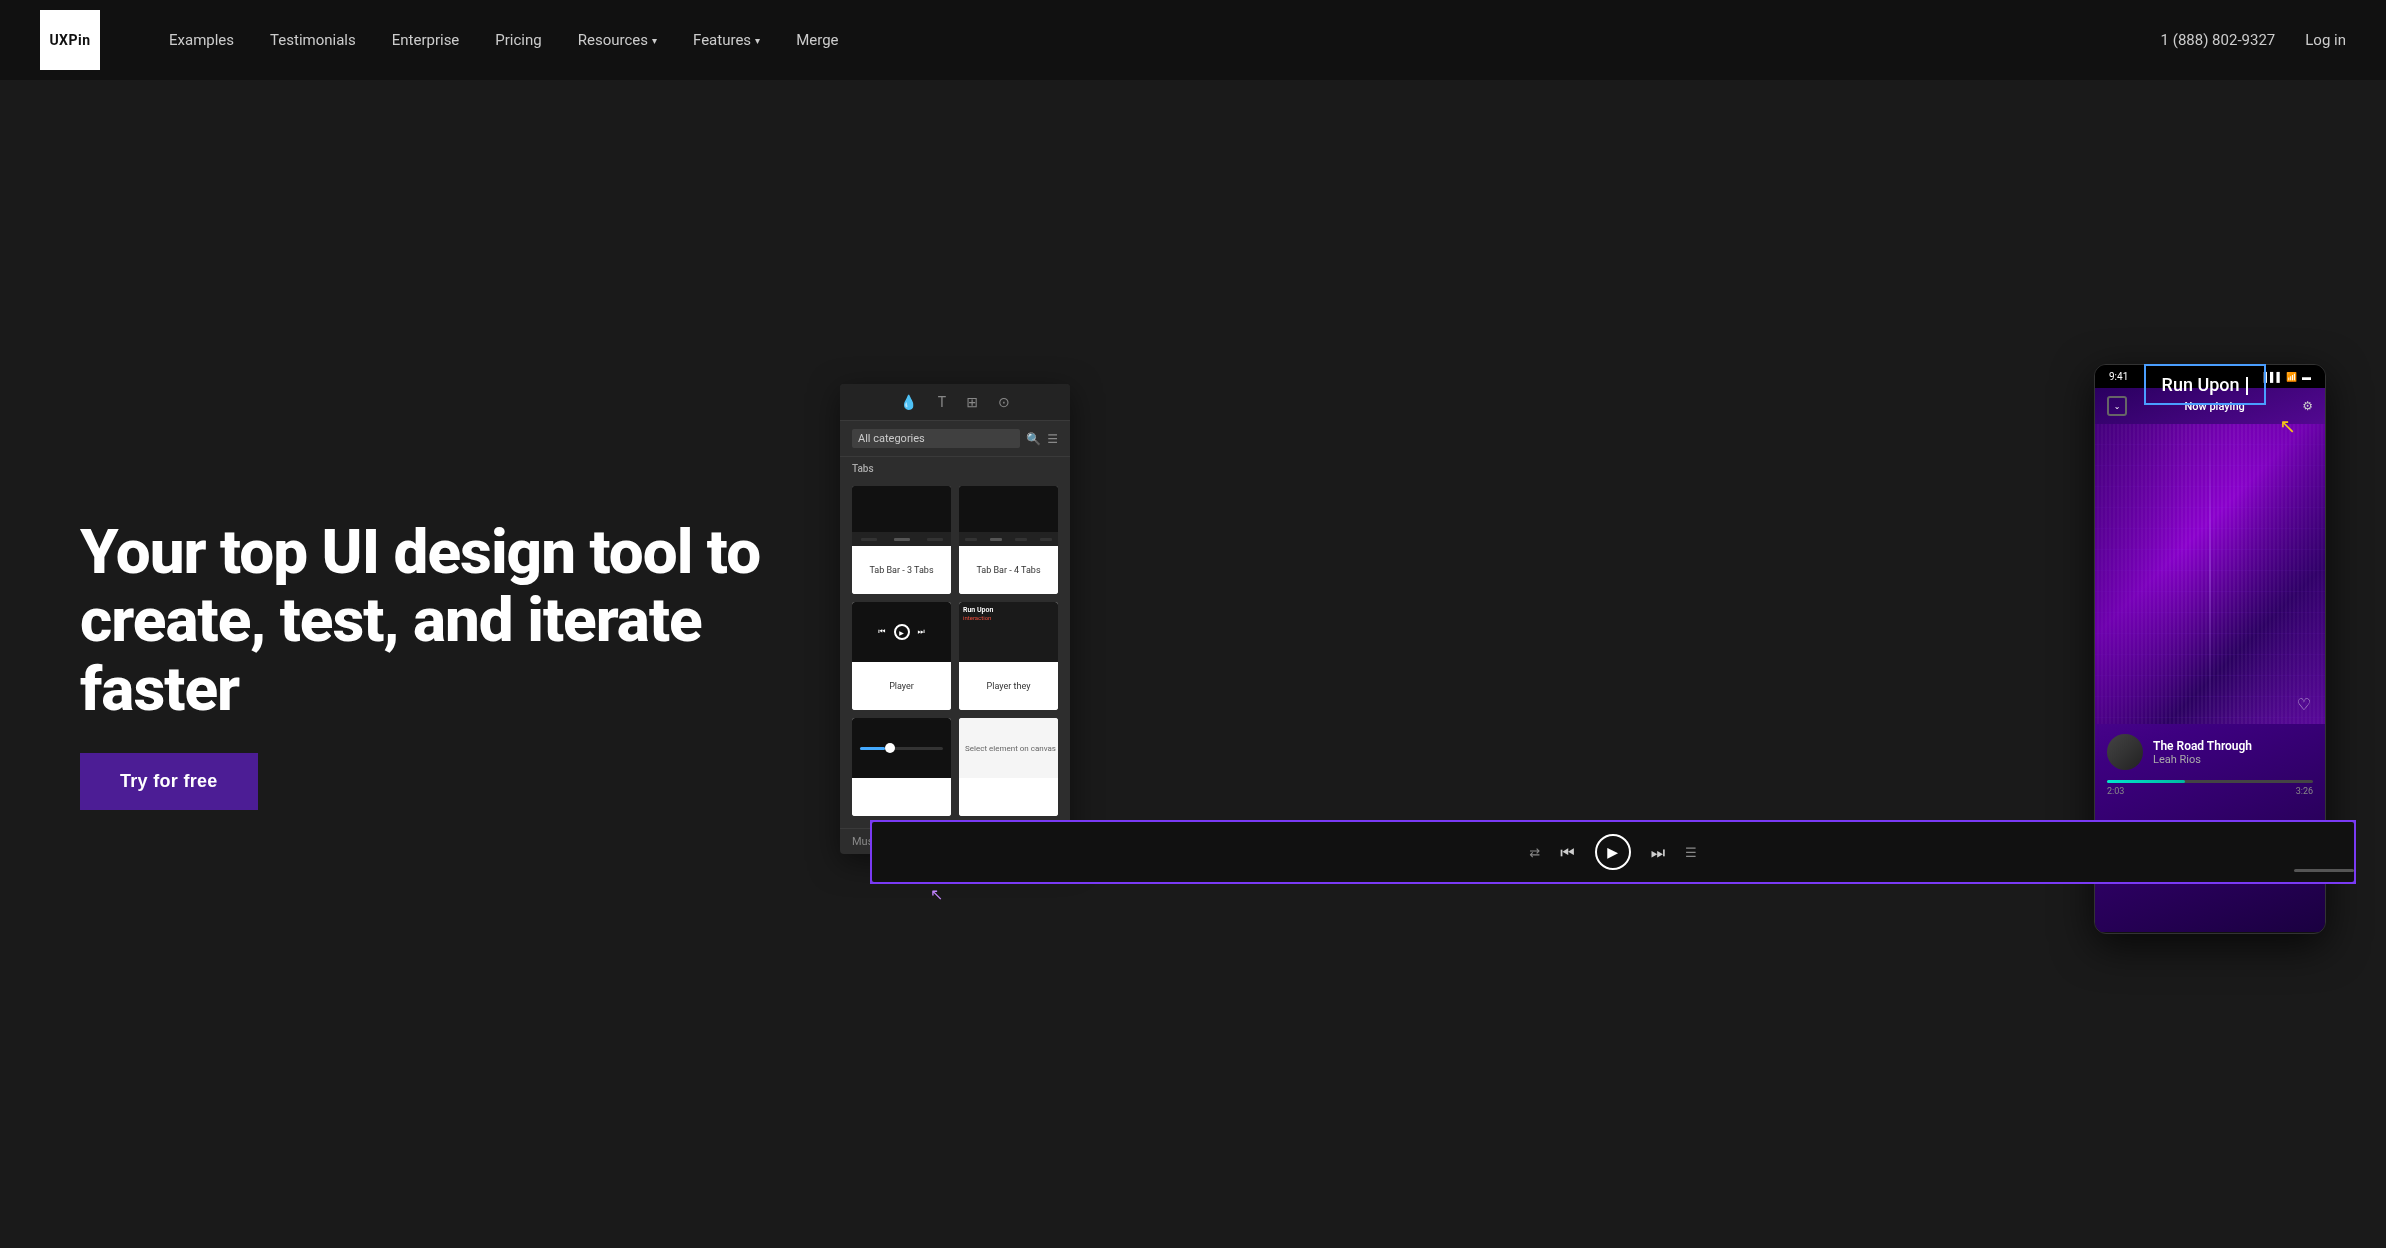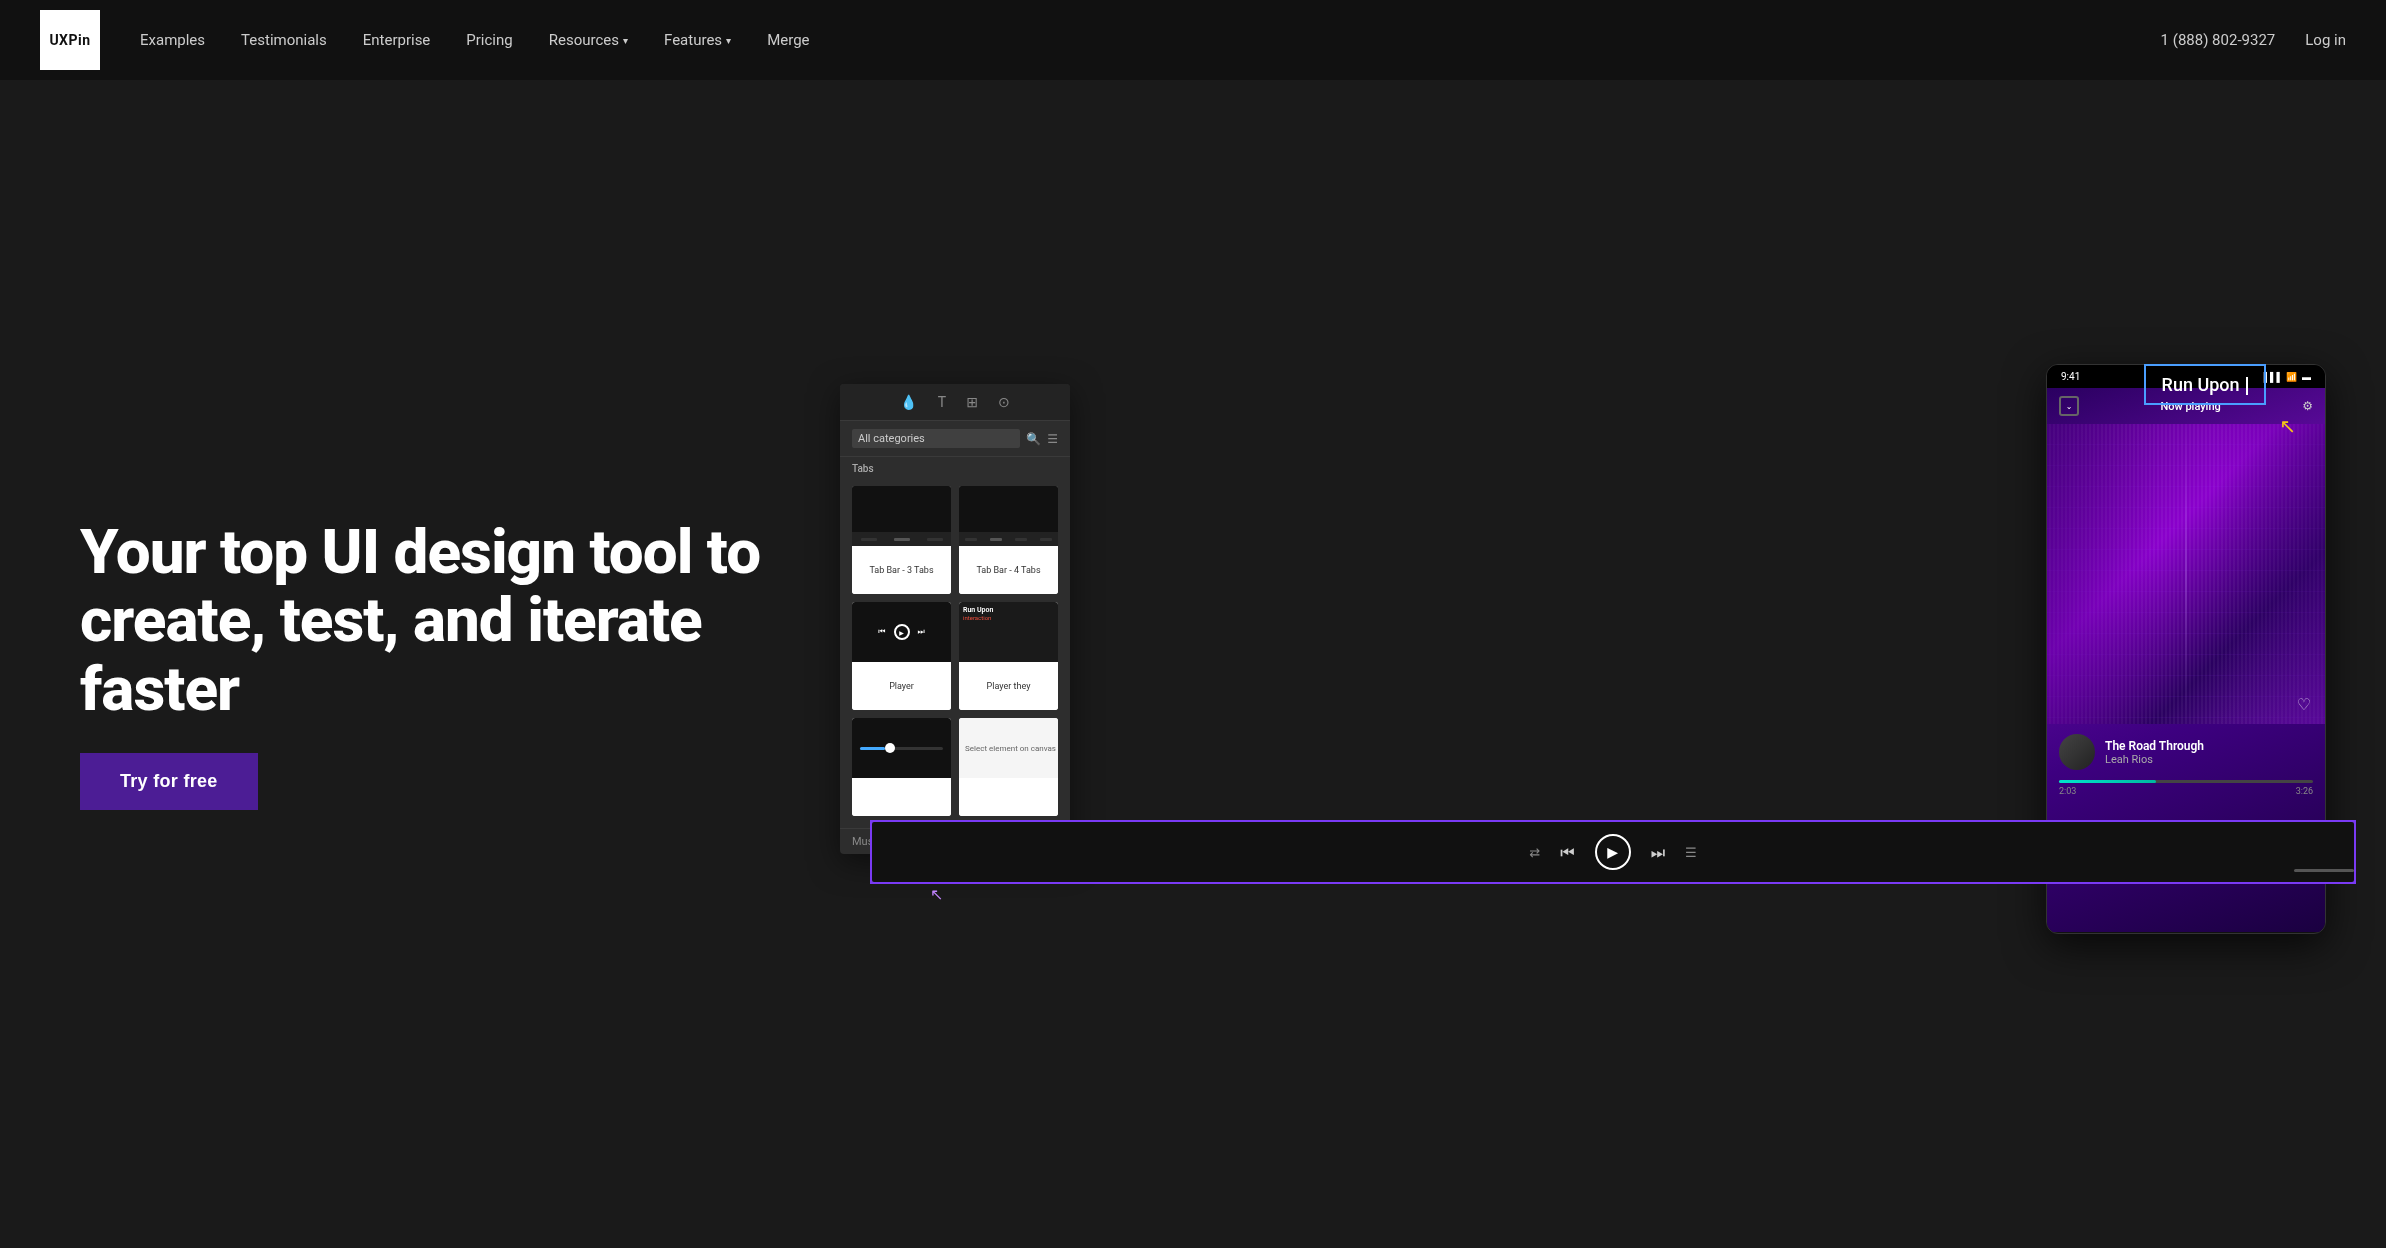--- a/index.html
+++ b/index.html
@@ -13,20 +13,21 @@
 
     
     nav {
       display: flex;
       align-items: center;
       padding: 0 40px;
       height: 80px;
       background: #111;
       position: relative;
       z-index: 10;
+      gap: 29px;
     }
     .logo-box {
       width: 60px;
       height: 60px;
       background: #fff;
       display: flex;
       align-items: center;
       justify-content: center;
       margin-right: 40px;
       flex-shrink: 0;
@@ -291,21 +292,21 @@
       font-size: 20px;
       color: #f5c518;
       z-index: 6;
     }
 
     
     .phone-mockup {
       position: absolute;
       right: 0;
       top: 0;
-      width: 280px;
+      width: 232px;
       height: 570px;
       background: #111;
       border-radius: 12px;
       overflow: hidden;
       box-shadow: 0 12px 40px rgba(0,0,0,0.7);
       border: 1px solid #333;
     }
     .phone-status-bar {
       display: flex;
       justify-content: space-between;

